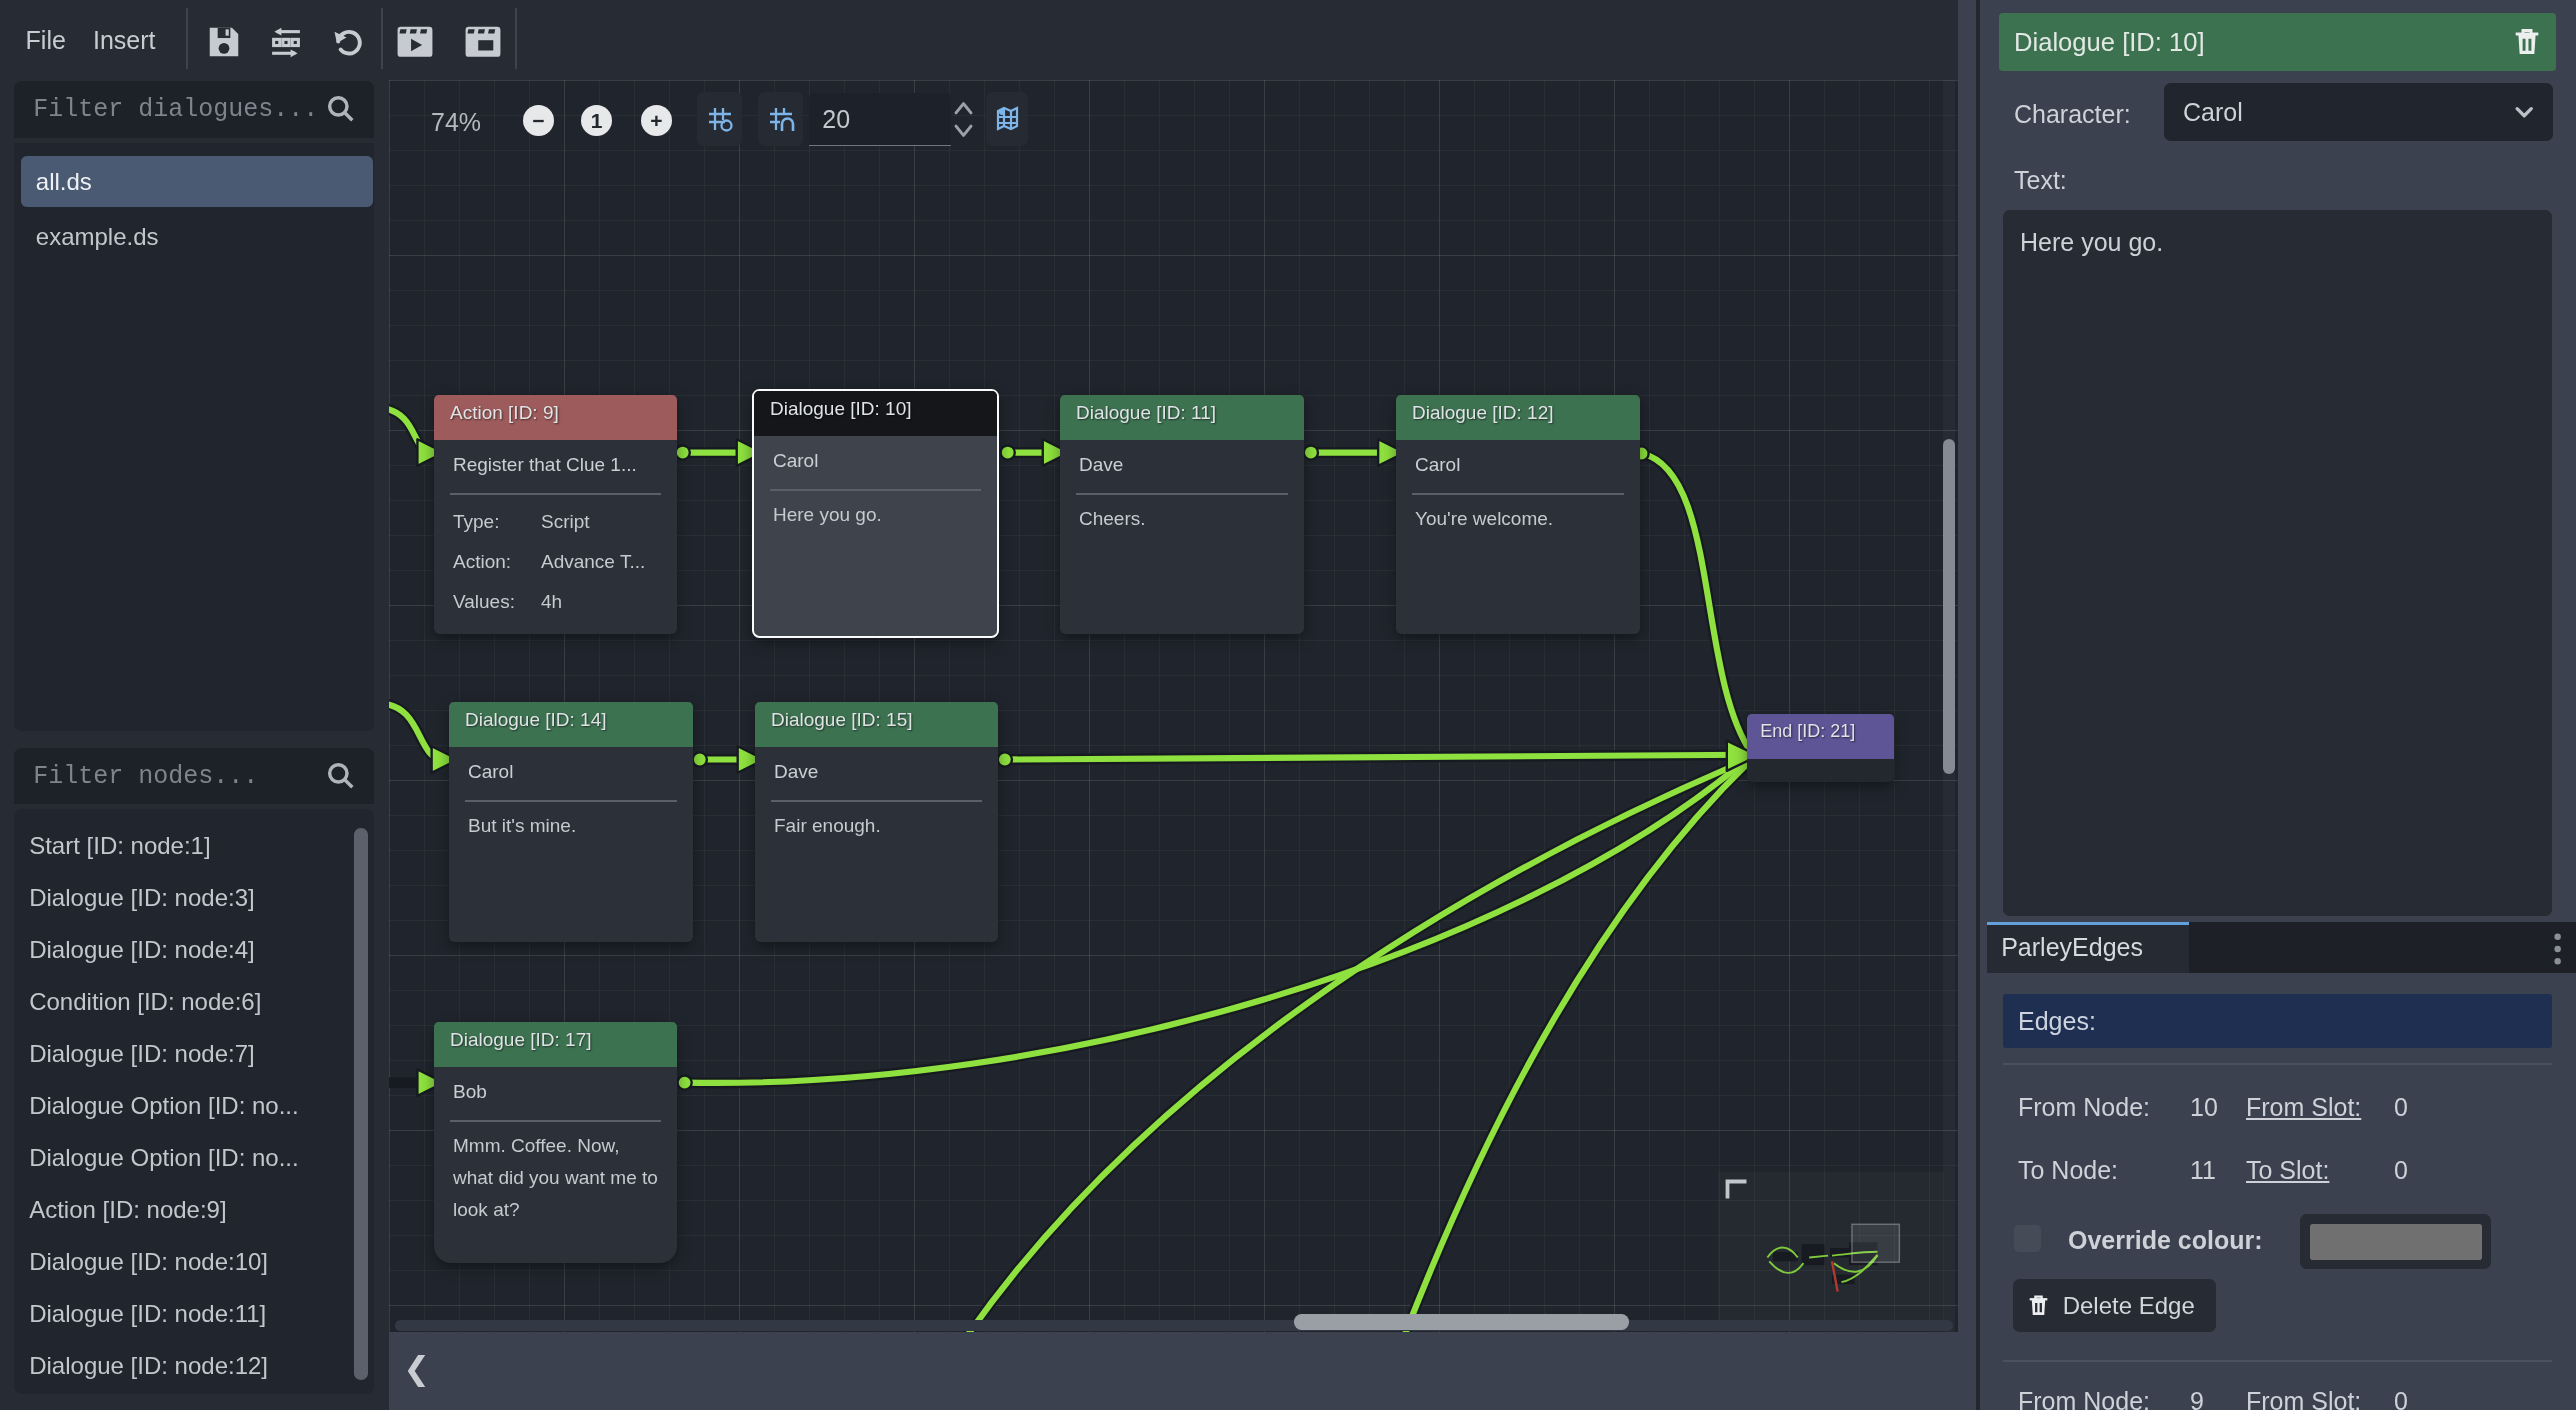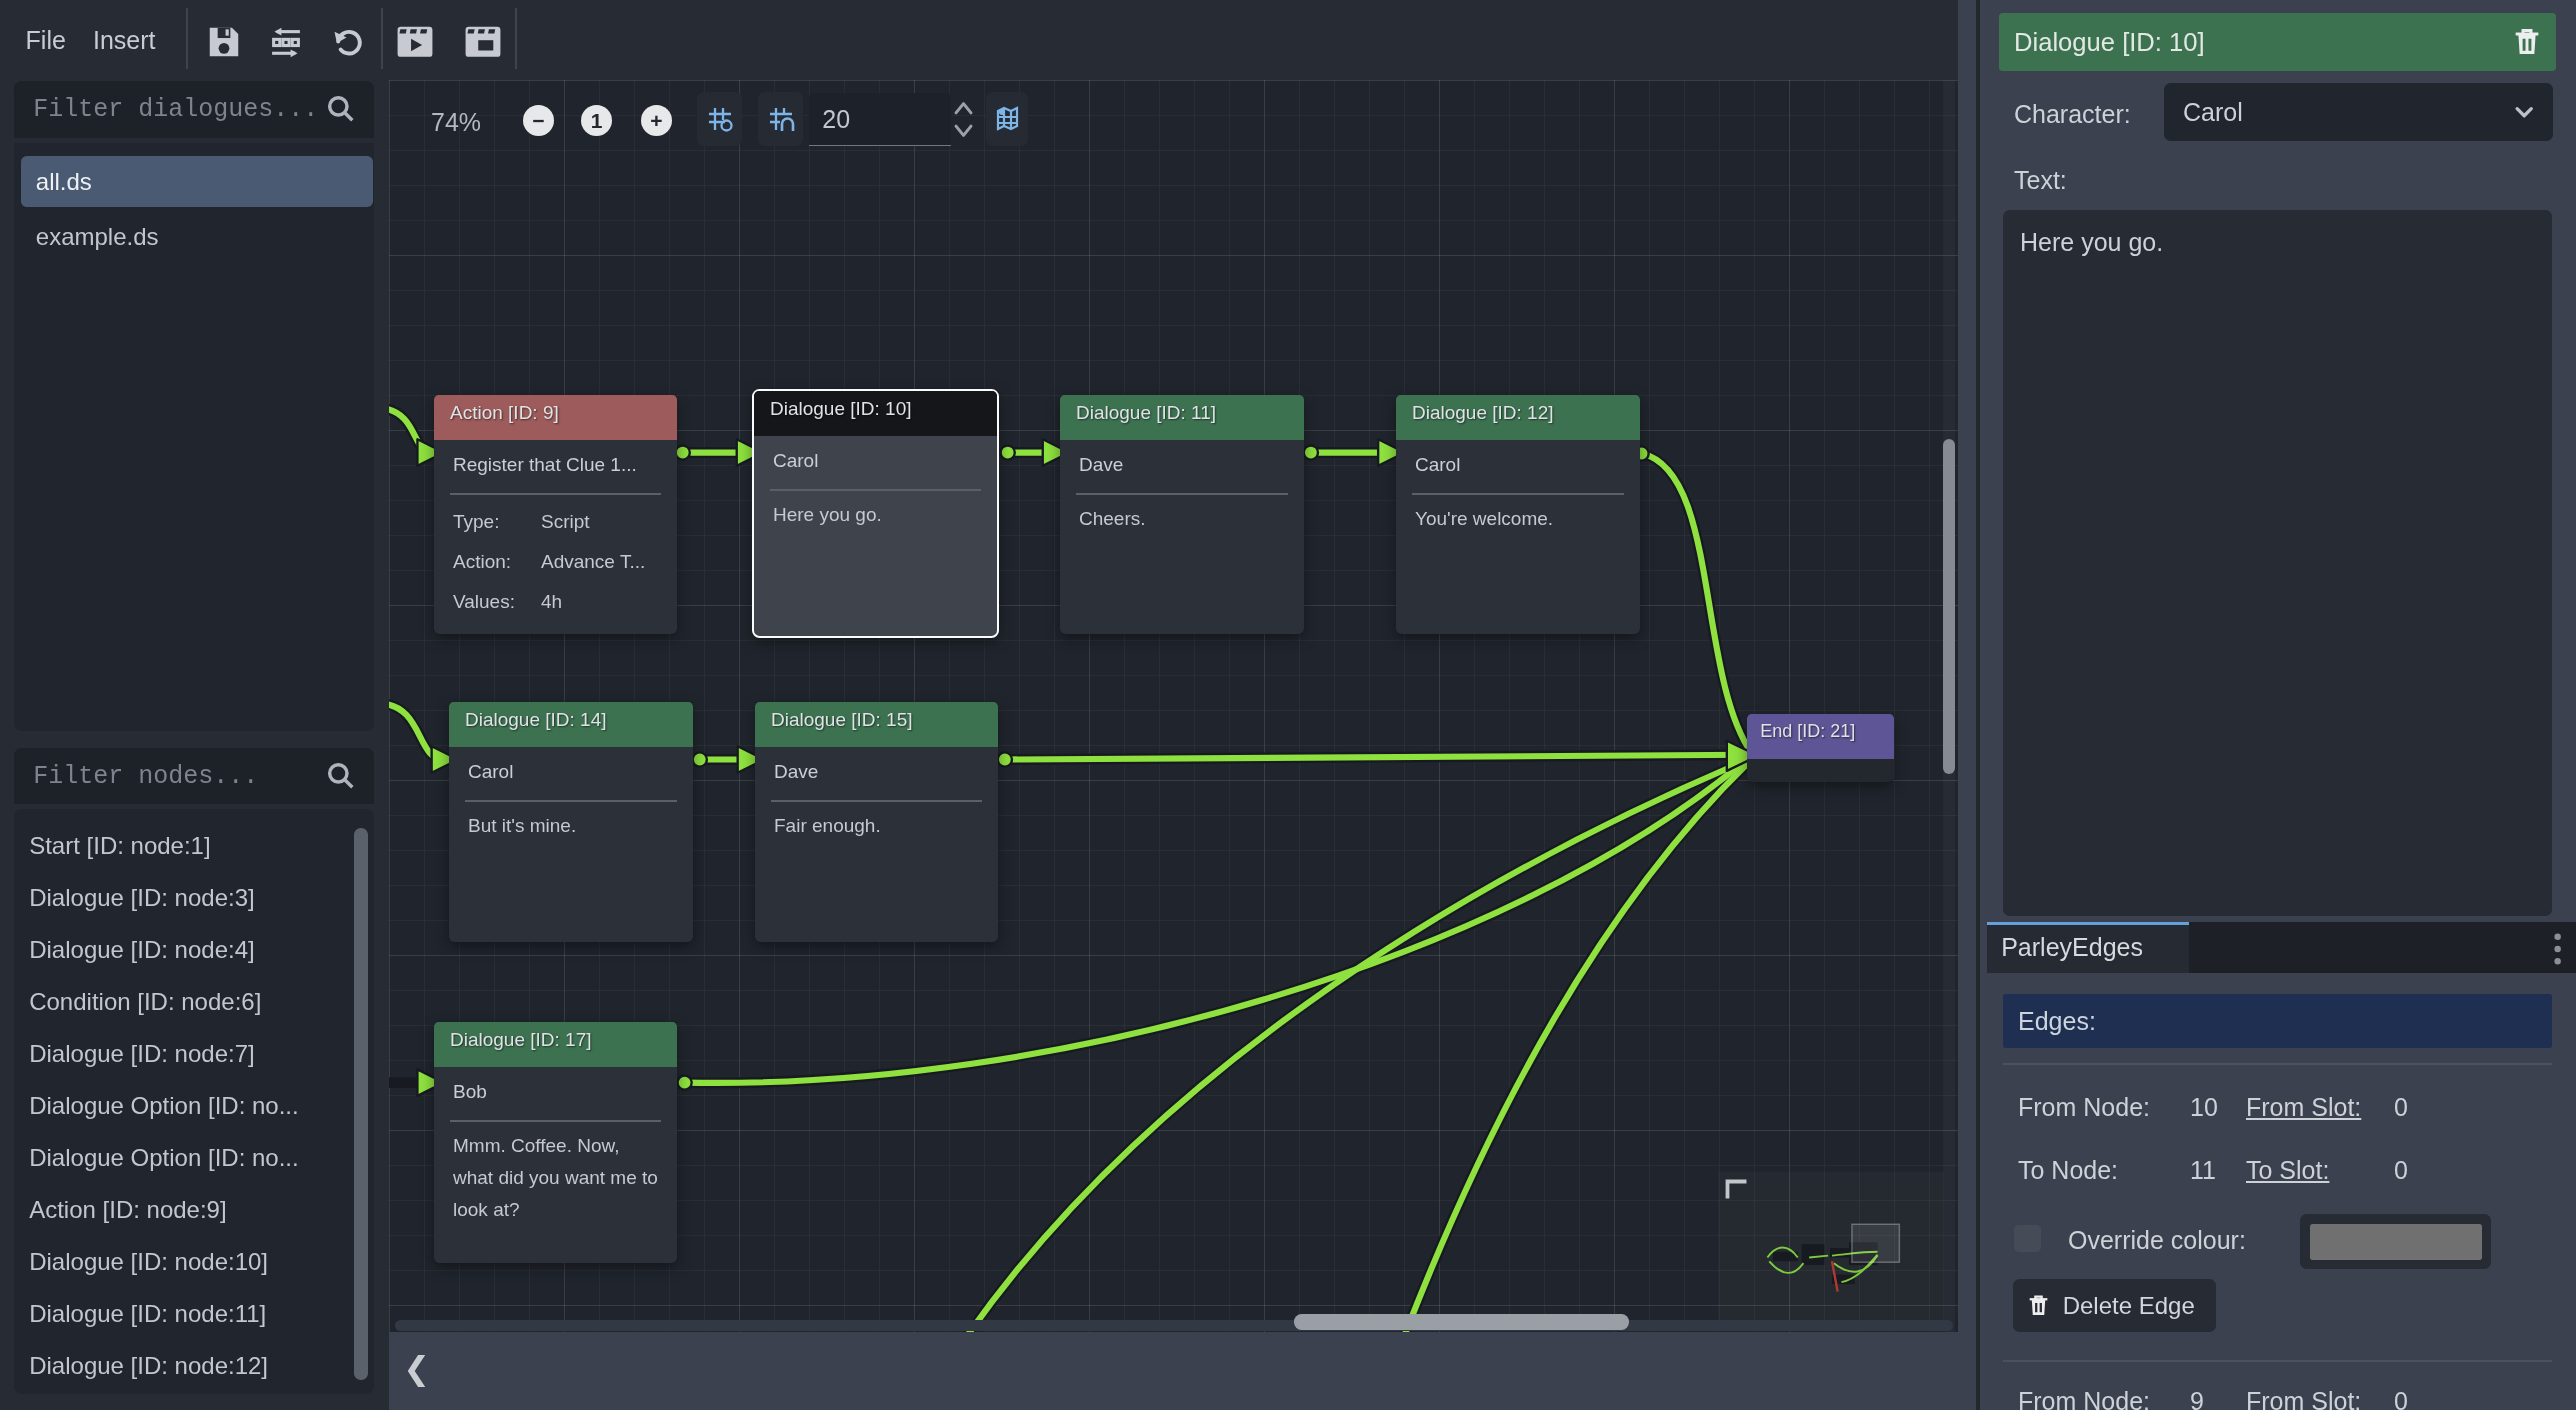--- a/index.html
+++ b/index.html
@@ -303,21 +303,21 @@
     <div class="gnode-text">But it's mine.</div>
   </div>
 
   <div class="gnode" style="left:366px;top:622px;width:243px;height:240px;">
     <div class="gnode-h h-green">Dialogue [ID: 15]</div>
     <div class="gnode-row">Dave</div>
     <div class="gnode-sep"></div>
     <div class="gnode-text">Fair enough.</div>
   </div>
 
-  <div class="gnode" style="left:45px;top:942px;width:243px;height:241px;">
+  <div class="gnode" style="left:45px;top:942px;width:243px;height:241px;border-radius:17px;">
     <div class="gnode-h h-green">Dialogue [ID: 17]</div>
     <div class="gnode-row">Bob</div>
     <div class="gnode-sep"></div>
     <div class="gnode-text">Mmm. Coffee. Now, what did you want me to look at?</div>
   </div>
 
   <div class="gnode" style="left:1358px;top:634px;width:147px;height:68px;background:#23272e;">
     <div class="gnode-h h-purple" style="font-size:18px;padding-left:13.3px;">End [ID: 21]</div>
   </div>
 
@@ -405,21 +405,21 @@
   <span>0</span>
 </div>
 <div class="abs erow" style="left:2018px;top:1155px;width:534px;">
   <span class="c1">To Node:</span>
   <span class="c2">11</span>
   <span class="c3">To Slot:</span>
   <span>0</span>
 </div>
 
 <div class="abs checkbox" style="left:2014px;top:1225px;width:26.5px;height:26.5px;"></div>
-<div class="abs rp-label" style="left:2068px;top:1226px;">Override colour:</div>
+<div class="abs rp-label" style="left:2068px;top:1226px;font-weight:bold;">Override colour:</div>
 <div class="abs swatch-box" style="left:2300px;top:1214px;width:191px;height:55px;">
   <div class="abs swatch" style="left:9.5px;top:9.5px;width:172px;height:36px;"></div>
 </div>
 
 <div class="abs del-btn" style="left:2013px;top:1279px;width:190px;height:53px;">
   <svg width="25" height="25" viewBox="0 0 24 24" fill="none" stroke="#eceeef" stroke-width="2.2">
       <path d="M3.5 6h17"></path>
       <path d="M9 6V3.4h6V6"></path>
       <path d="M5.5 6l1 15h11l1-15z" fill="#eceeef" stroke="none"></path>
       <path d="M9.8 9.5v9M14.2 9.5v9" stroke="#262b34"></path>

